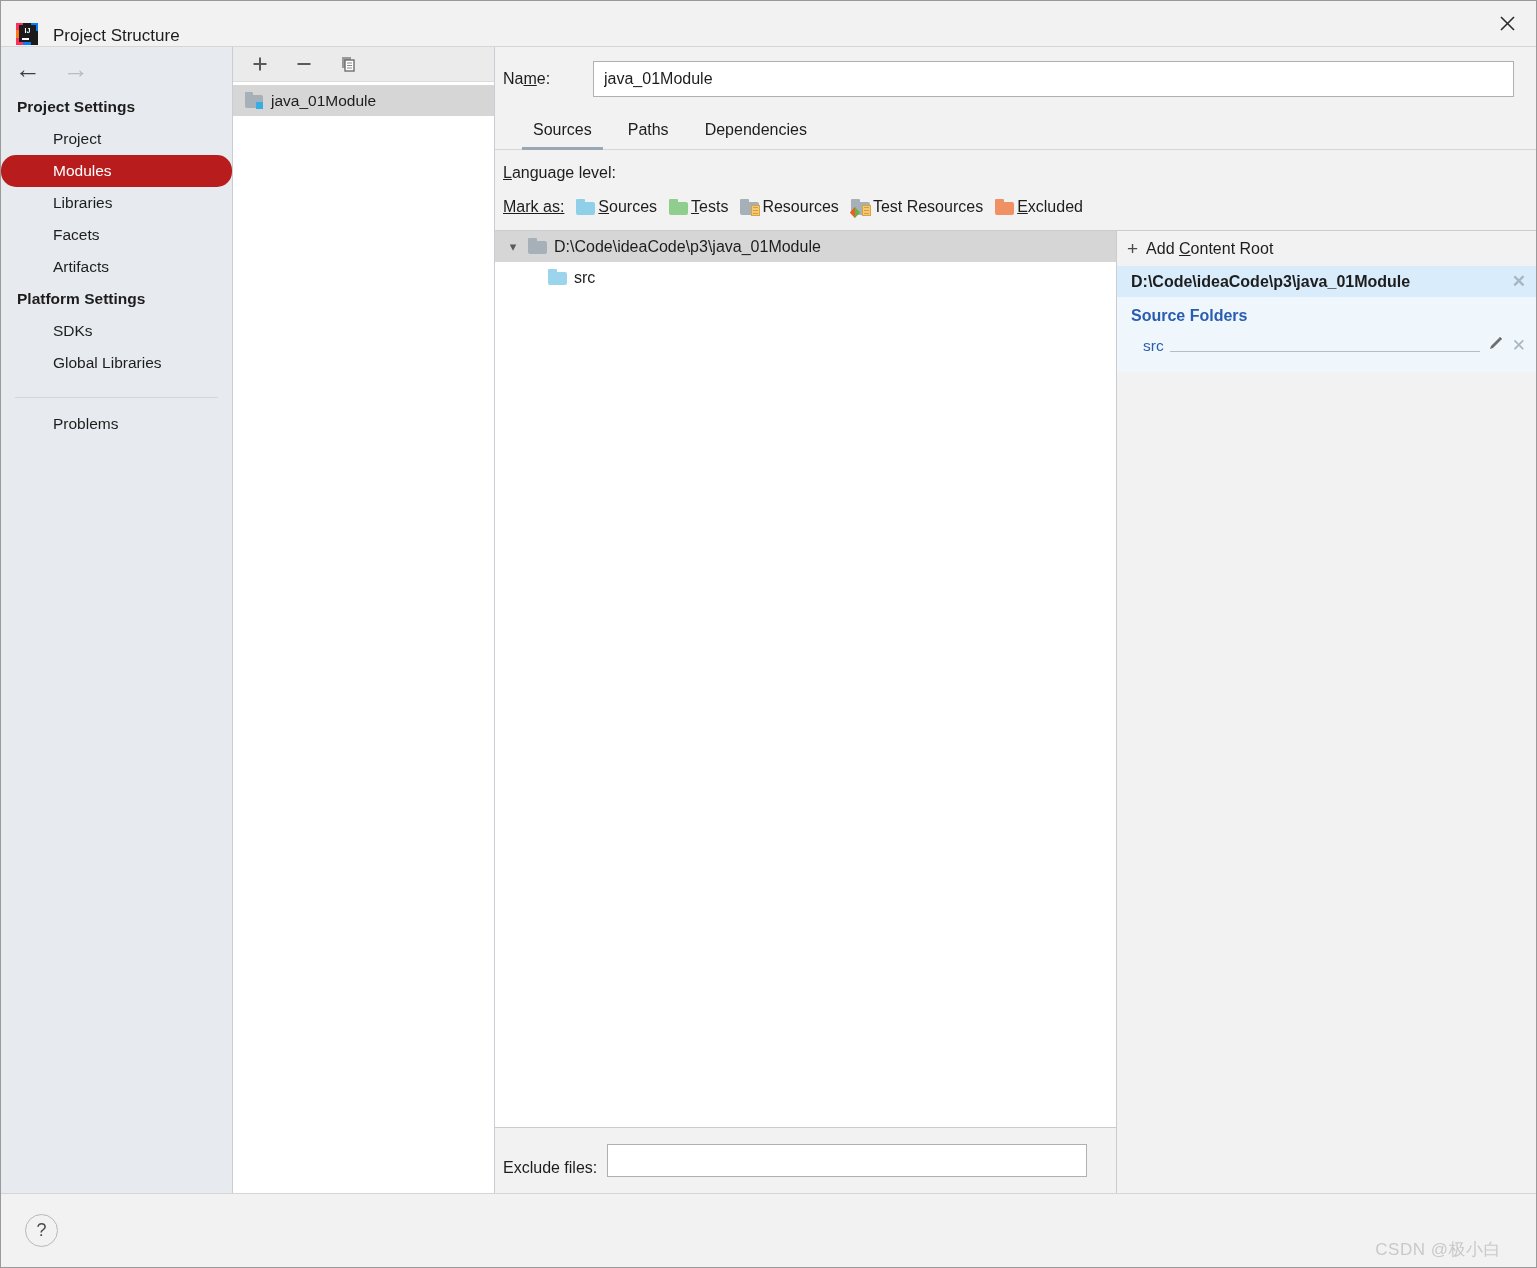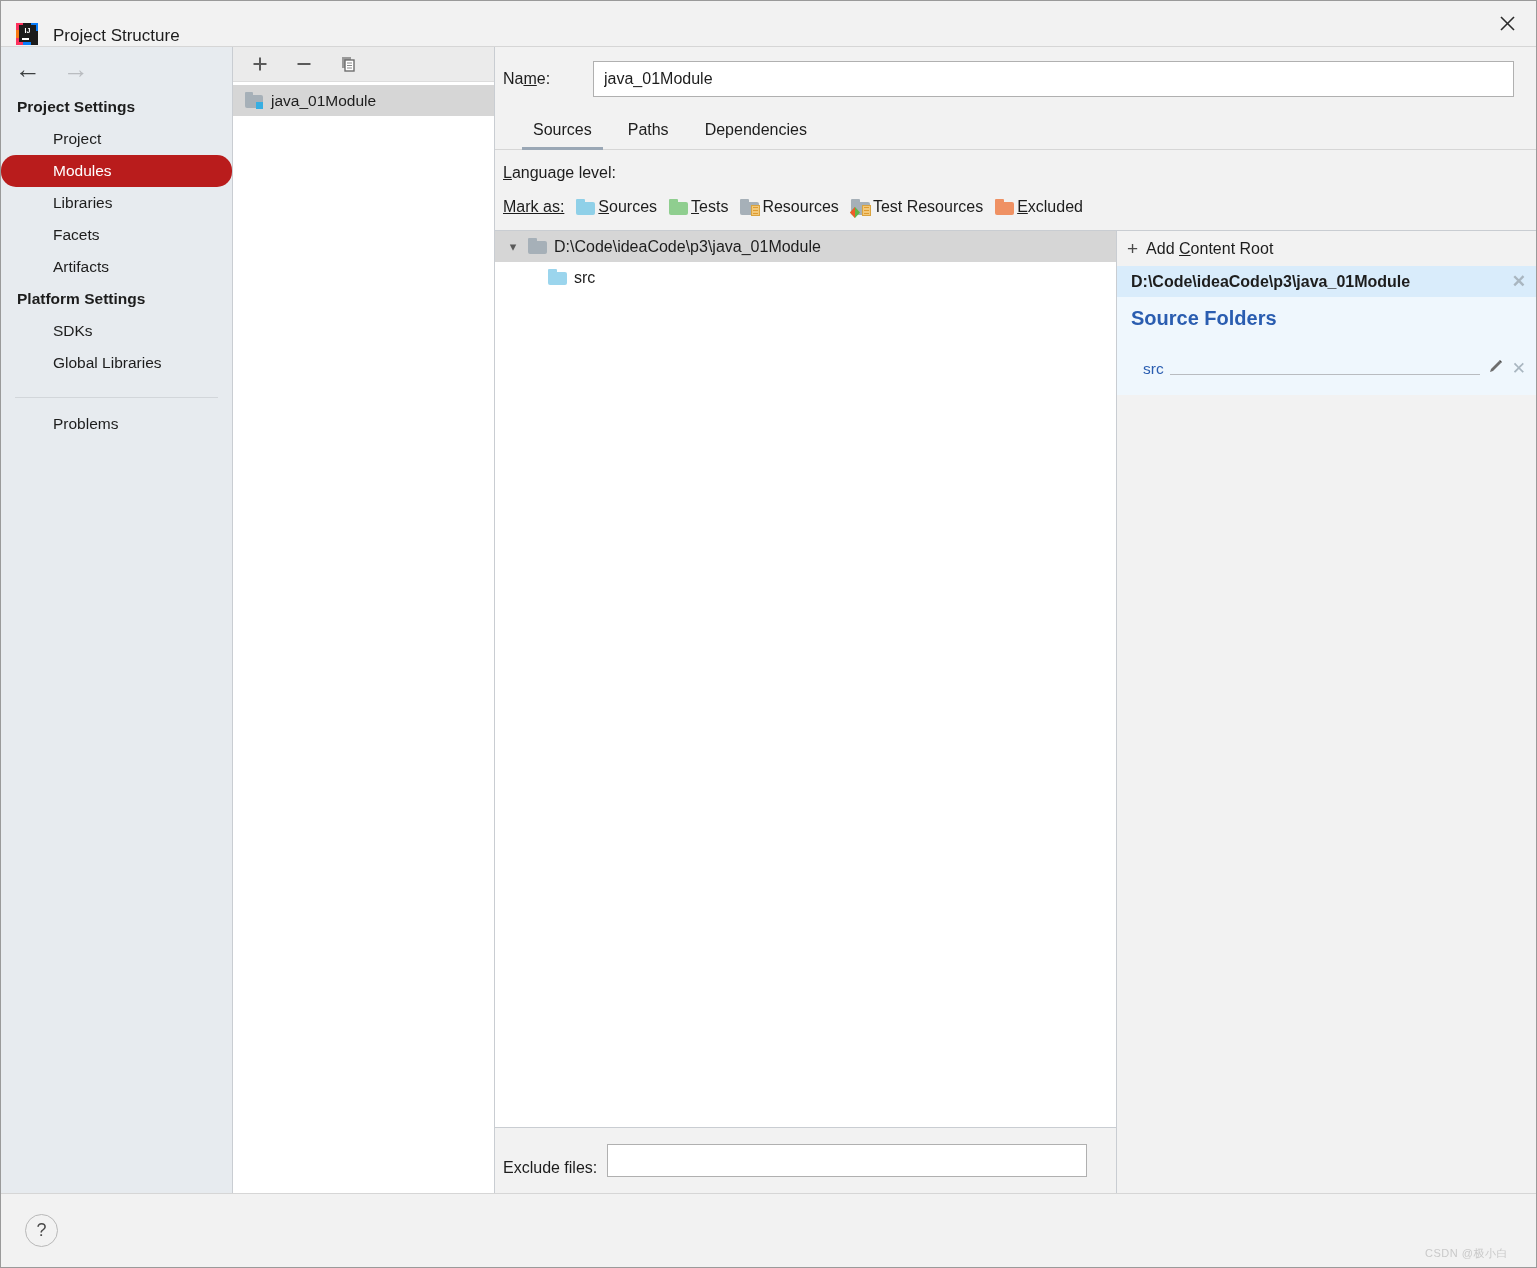--- a/index.html
+++ b/index.html
@@ -156,21 +156,21 @@
 
   .rightpane { width:419px; min-width:419px; background:#f2f2f2; display:flex; flex-direction:column; }
   .addroot { height:35px; display:flex; align-items:center; gap:8px; padding-left:10px; font-size:16px; background:#f2f2f2; cursor:default; }
   .plusglyph { font-size:19px; color:#4a4a4a; line-height:1; }
   .rootentry {
     background:#d9ecfb; display:flex; align-items:center; padding:5px 10px 5px 14px;
     font-weight:bold; font-size:16px;
   }
   .rootentry .x { margin-left:auto; color:#a9b6c0; font-size:17px; cursor:default; }
   .sfblock { background:#eff7fd; padding:10px 10px 16px 14px; }
-  .sftitle { color:#2a5db0; font-weight:bold; font-size:20px; margin-bottom:28px; }
+  .sftitle { color:#2a5db0; font-weight:bold; font-size:16px; margin-bottom:10px; }
   .sfrow { display:flex; align-items:center; gap:8px; padding-left:12px; }
   .sfname { color:#2a5db0; font-size:15.5px; }
   .sfline { flex:1; border-bottom:1px solid #b9bcc0; height:12px; margin-left:-2px; }
   .sficon { color:#8a8a8a; font-size:15px; cursor:default; }
   .sfx { color:#a9b6c0; font-size:17px; cursor:default; }
   .rpfill { flex:1; background:#f2f2f2; }
 
   
   .footer {
     height:74px; min-height:74px; background:#f2f2f2; border-top:1px solid #d6d6d6;
@@ -189,21 +189,21 @@
     font-family:"Liberation Sans", sans-serif;
   }
   .btn.primary { background:#4a88c7; border-color:#3d7ab6; color:#ffffff; font-weight:bold; }
   .btn u { text-decoration:underline; }
   .okwrap { position:relative; padding:0; }
   .redbox {
     position:absolute; left:-20px; top:-19px; width:148px; height:78px;
     border:5px solid #fb2c1e; pointer-events:none;
   }
   .watermark {
-    position:absolute; right:28px; bottom:6px; color:#c9c9c9; font-size:11px;
+    position:absolute; right:35px; bottom:6px; color:#c9c9c9; font-size:17px;
     letter-spacing:0.5px; pointer-events:none;margin-top:24px;
   }
 </style>
 </head>
 <body>
 
 <div class="dialog">
 
   <div class="titlebar">
     <div class="title-logo">

